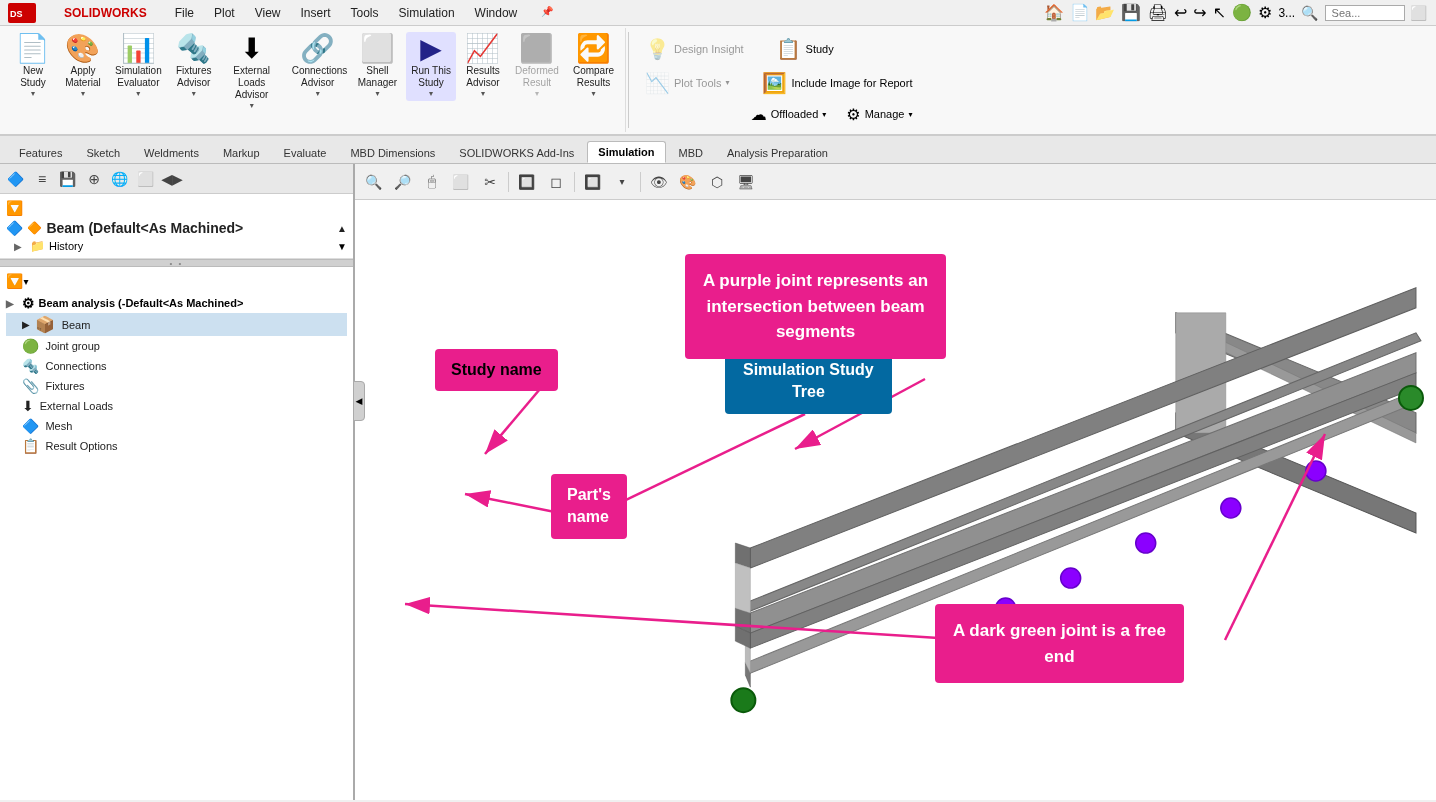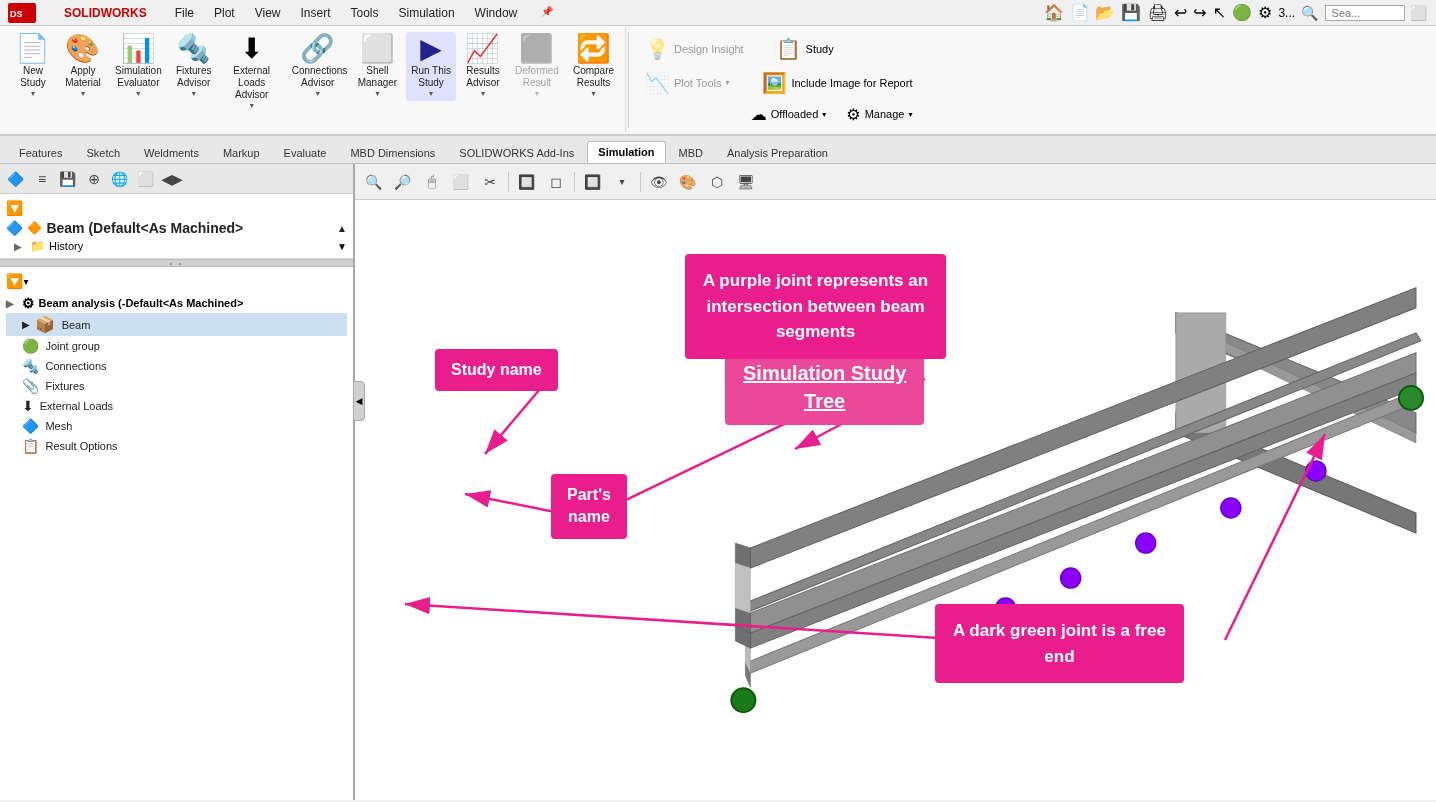--- a/index.html
+++ b/index.html
@@ -525,38 +525,38 @@
       <circle cx="1055" cy="165" r="12" fill="#2a8a2a" stroke="#0a5a0a" stroke-width="2"></circle>
 
       <circle cx="650" cy="375" r="10" fill="#8b00ff" stroke="#6600cc" stroke-width="1.5"></circle>
       <circle cx="715" cy="345" r="10" fill="#8b00ff" stroke="#6600cc" stroke-width="1.5"></circle>
       <circle cx="790" cy="310" r="10" fill="#8b00ff" stroke="#6600cc" stroke-width="1.5"></circle>
       <circle cx="875" cy="275" r="10" fill="#8b00ff" stroke="#6600cc" stroke-width="1.5"></circle>
       <circle cx="960" cy="238" r="10" fill="#8b00ff" stroke="#6600cc" stroke-width="1.5"></circle>
 
     </svg>
 
-    <div style="position:absolute;top:185px;left:80px;background:#e91e8c;color:#ffffff;font-size:16px;font-weight:bold;padding:10px 16px;border-radius:4px;line-height:1.4;z-index:20;">
+    <div style="position:absolute;top:185px;left:80px;background:#e91e8c;color:#000000;font-size:16px;font-weight:bold;padding:10px 16px;border-radius:4px;line-height:1.4;z-index:20;">
       <span>Study name</span>
     </div>
 
     <svg style="position:absolute;top:175px;left:0;width:200px;height:200px;z-index:19;pointer-events:none;">
       <line x1="190" y1="260" x2="160" y2="290" stroke="#e91e8c" stroke-width="2" marker-end="url(#arrowhead)"></line>
       <defs>
         <marker id="arrowhead" markerWidth="10" markerHeight="7" refX="10" refY="3.5" orient="auto">
           <polygon points="0 0, 10 3.5, 0 7" fill="#e91e8c"></polygon>
         </marker>
       </defs>
     </svg>
 
-    <div style="position:absolute;top:185px;left:370px;background:#ec4899;color:white;font-size:20px;font-weight:bold;padding:10px 18px;border-radius:4px;text-align:center;line-height:1.4;z-index:20;text-decoration:underline;">
+    <div style="position:absolute;top:185px;left:370px;background:#0369a1;color:white;font-size:16px;font-weight:bold;padding:10px 18px;border-radius:4px;text-align:center;line-height:1.4;z-index:20;">
       <span>Simulation Study<br>Tree</span>
     </div>
 
-    <div style="position:absolute;top:310px;left:196px;background:#e91e8c;color:white;font-size:16px;font-weight:bold;padding:10px 16px;border-radius:4px;text-align:center;line-height:1.4;z-index:20;">
+    <div style="position:absolute;top:310px;left:196px;background:#e91e8c;color:white;font-size:16px;font-weight:bold;padding:10px 16px;border-radius:4px;line-height:1.4;z-index:20;">
       <span>Part's<br>name</span>
     </div>
 
     <div style="position:absolute;top:90px;left:330px;background:#e91e8c;color:white;font-size:17px;font-weight:bold;padding:14px 18px;border-radius:4px;text-align:center;line-height:1.5;z-index:20;max-width:350px;">
       <span>A purple joint represents an<br>intersection between beam<br>segments</span>
     </div>
 
     <div style="position:absolute;top:440px;left:580px;background:#e91e8c;color:white;font-size:17px;font-weight:bold;padding:14px 18px;border-radius:4px;text-align:center;line-height:1.5;z-index:20;max-width:320px;">
       <span>A dark green joint is a free<br>end</span>
     </div>

